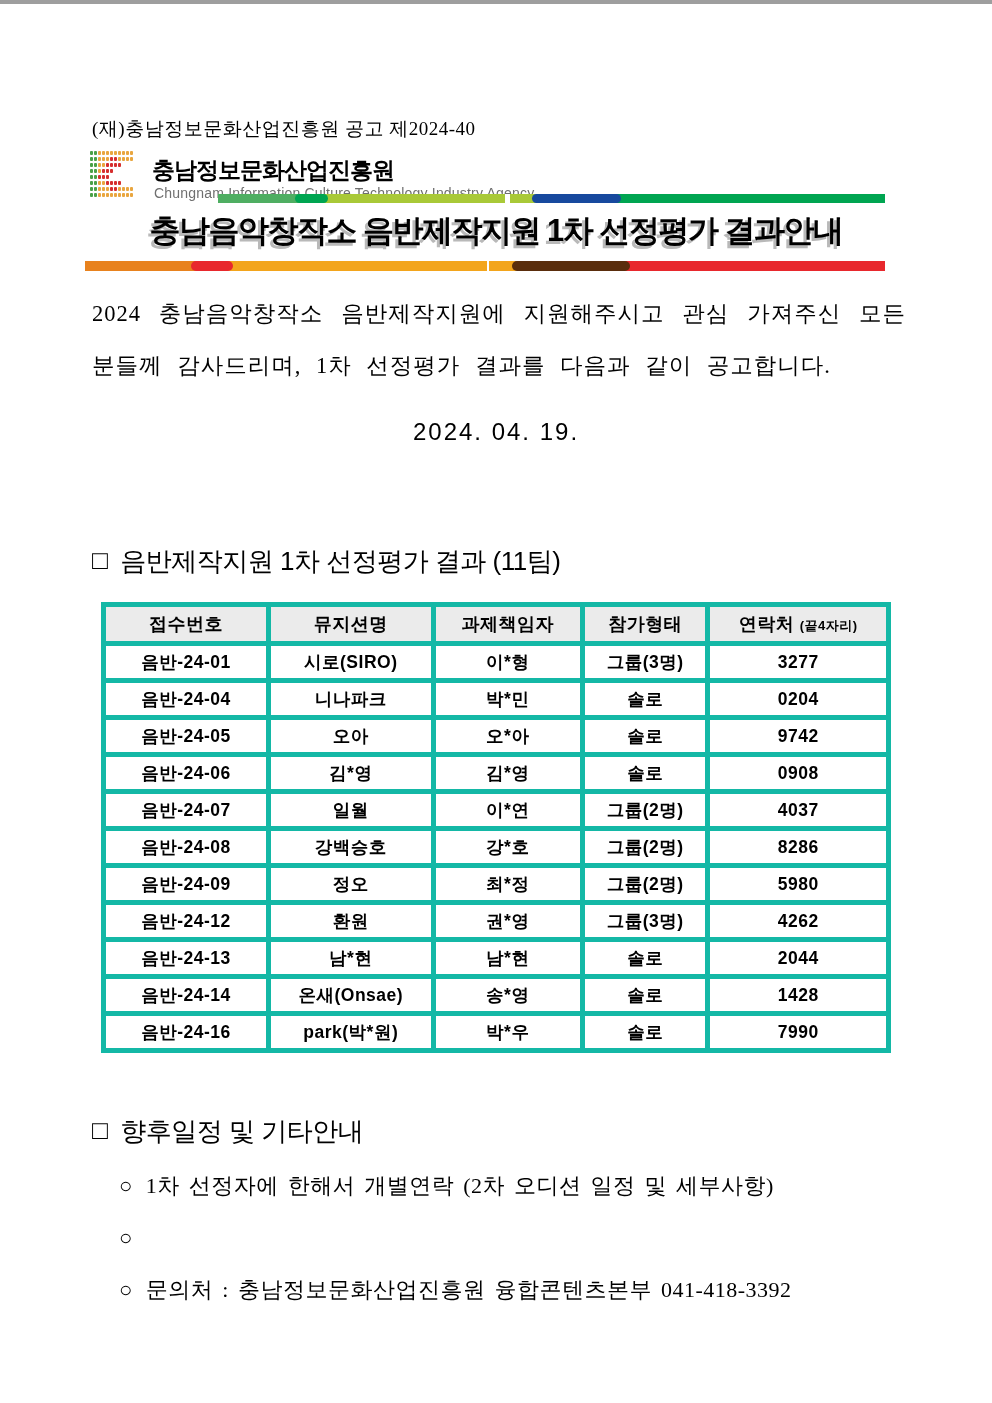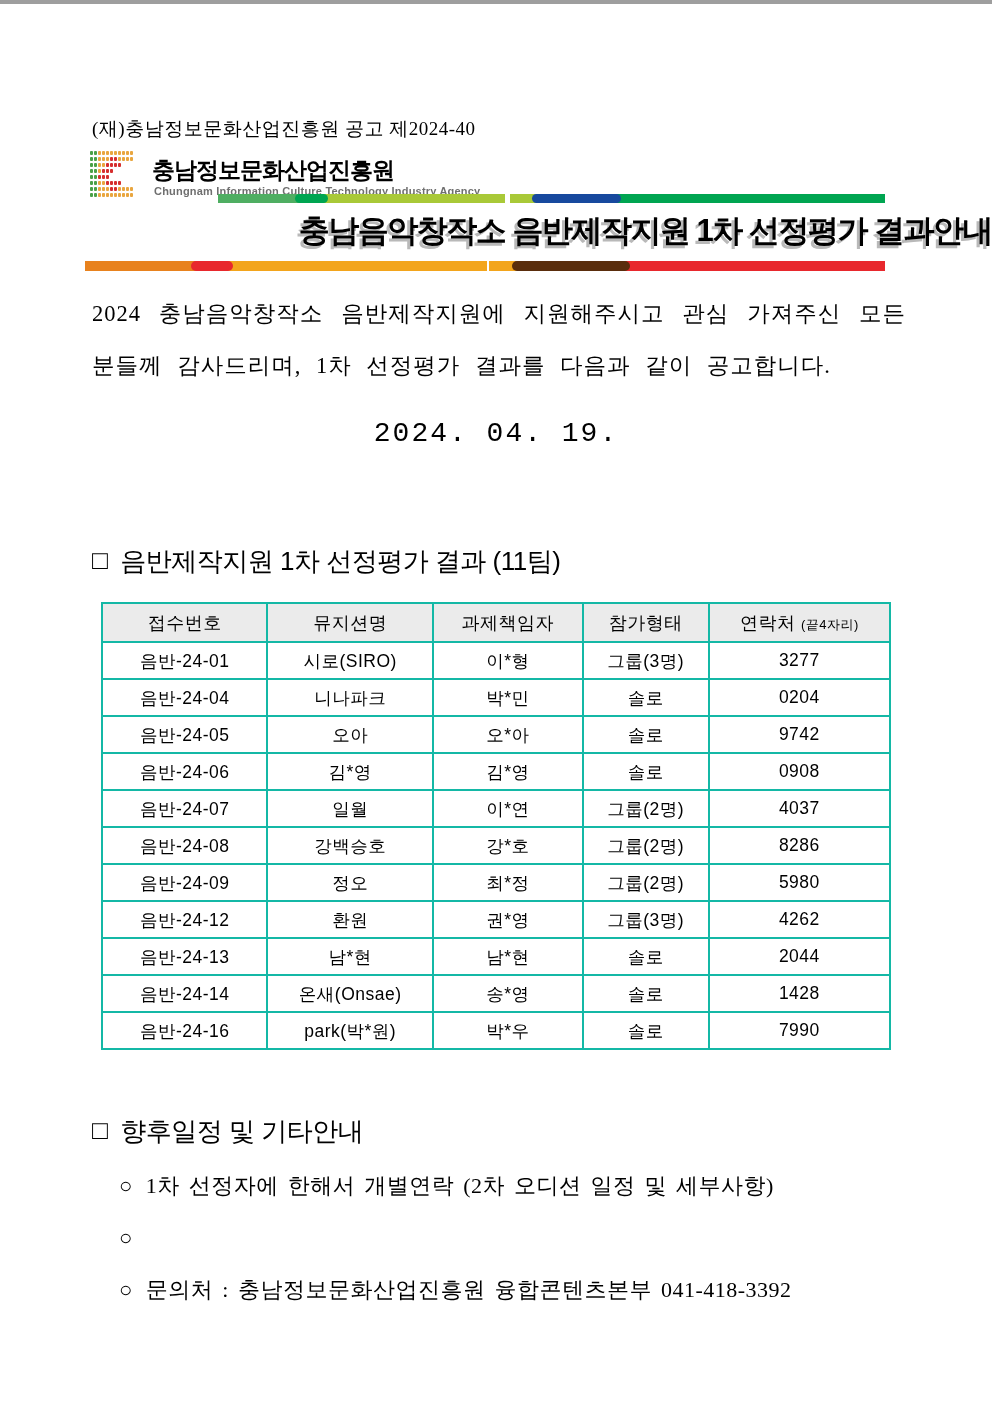--- a/index.html
+++ b/index.html
@@ -13,65 +13,65 @@
   .notice {
     position:absolute; left:92px; top:112px;
     font-family:"Liberation Serif","DejaVu Serif",serif;
     font-size:19px; letter-spacing:0.5px;
   }
   
   .logo-mark { position:absolute; left:90px; top:147px; width:60px; }
   .mark-row { display:flex; height:5px; margin-bottom:1px; }
   .mark-dot { width:3px; height:4px; margin-right:1px; border-radius:1px; display:inline-block; }
   .logo-name { position:absolute; left:152px; top:151px; font-size:23px; font-weight:bold; letter-spacing:-1px; }
-  .logo-sub  { position:absolute; left:154px; top:181px; font-size:11px; color:#6f6f6f; letter-spacing:0.2px;font-weight:bold; }
+  .logo-sub  { position:absolute; left:154px; top:181px; font-size:14px; color:#6f6f6f; letter-spacing:0.2px; }
   
   .bar { position:absolute; display:flex; }
   .bar-top { left:218px; width:687px; top:190px; height:9px; }
   .bar-bottom { left:85px; width:820px; top:257px; height:10px; }
   .bar-seg { height:100%; }
   .bar-seg.pill { border-radius:6px; margin:0 -5px; position:relative; z-index:2; }
   
   .doc-title {
-    position:absolute; left:0; right:0; top:206px; text-align:right;
+    position:absolute; left:0; right:0; top:206px; text-align:center;
     font-size:31px; font-weight:bold; letter-spacing:-1.5px;
     text-shadow:-3px 3px 0 #b9b9b9;
   }
   .intro {
     position:absolute; left:92px; width:814px; top:284px;
     font-family:"Liberation Serif","DejaVu Serif",serif;
     font-size:22.5px; line-height:52px; text-align:justify;
     word-spacing:8px; letter-spacing:1px;
   }
   .date-line {
     position:absolute; left:0; right:0; top:414px; text-align:center;
-    font-family:Liberation Mono, monospace;
-    font-size:28px; letter-spacing:2px;
+    font-family:Liberation Sans, sans-serif;
+    font-size:24px; letter-spacing:2px;
   }
   .agency-sign {
     position:absolute; right:88px; top:451px;
     font-family:"Liberation Serif","DejaVu Serif",serif;
     font-size:23px; letter-spacing:1px;
   }
   .section-header {
     position:absolute; left:92px;
     font-size:26px; font-weight:normal; letter-spacing:-0.5px;
   }
   .section-results-pos { top:540px; }
   .section-schedule-pos { top:1110px; }
   .section-marker { display:inline-block; margin-right:13px; transform:translateY(-1px); }
   
   .results-table {
     position:absolute; left:101px; top:598px; width:790px;
     border-collapse:collapse; border:2px solid #000;
     font-size:17.5px; table-layout:fixed;
   }
   .results-table th, .results-table td {
-    border:2px solid #14b8a6; text-align:center; vertical-align:middle;
-    height:37px; padding:4px; font-weight:normal; letter-spacing:0.5px;
+    border:5px solid #14b8a6; text-align:center; vertical-align:middle;
+    height:37px; padding:4px; font-weight:bold; letter-spacing:0.5px;
     overflow:hidden; white-space:nowrap;
   }
   .results-table thead th { background:#ebebeb; height:39px; font-size:18px; }
   .contact-sub { font-size:13px; }
   
   .bullets {
     position:absolute; left:119px; top:1156px;
     font-family:"Liberation Serif","DejaVu Serif",serif;
     font-size:22px;
   }

